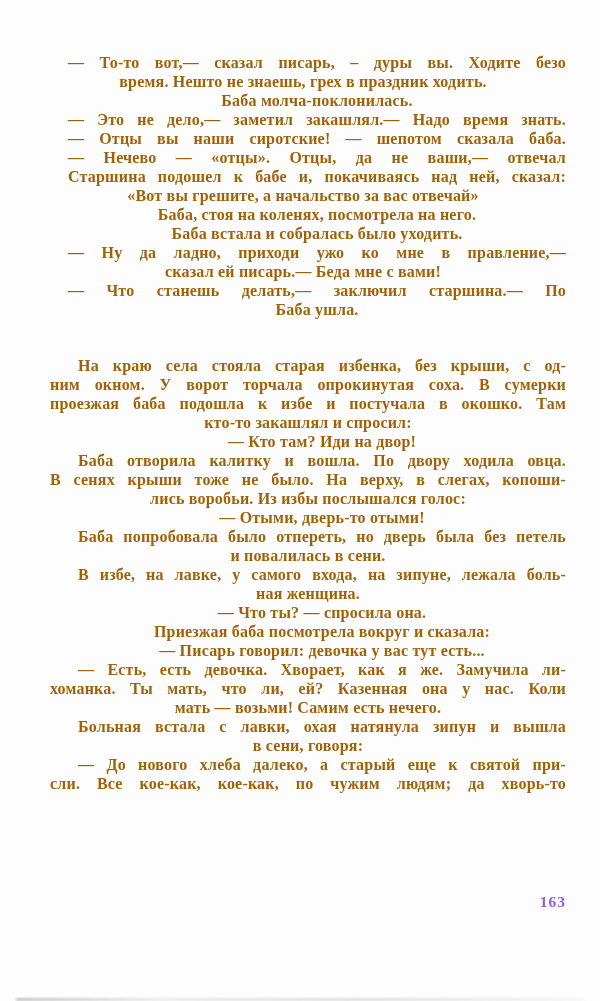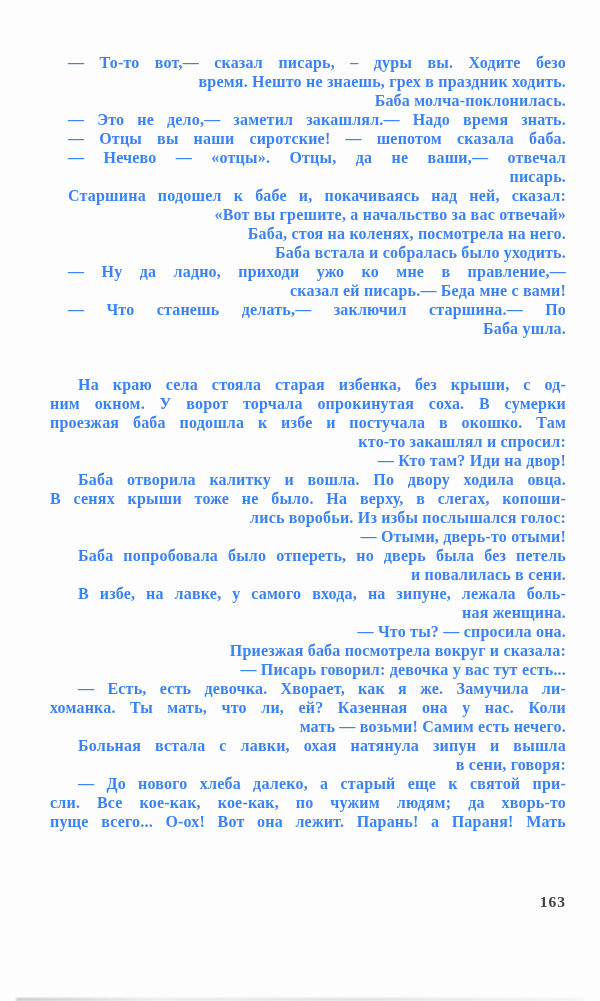--- a/index.html
+++ b/index.html
@@ -12,51 +12,51 @@
     height: 1001px;
     background: #fdfdfd;
     overflow: hidden;
     font-family: "Liberation Serif", serif;
   }
   .text-block {
     position: absolute;
     left: 40px;
     top: 53px;
     width: 526px;
-    color: #3b82f6;
+    color: #a16207;
     font-size: 16px;
     font-weight: 700;
     letter-spacing: 0.2px;
     font-family: Liberation Serif, serif;
   }
   .section {
     display: block;
   }
   .section + .section {
     margin-top: 37px;
     margin-left: 10px;
   }
   .line {
     height: 19px;
     line-height: 19px;
     white-space: normal;
-    text-align: right;
+    text-align: center;
   }
   .line.justify {
     text-align: justify;
     text-align-last: justify;
   }
   .line.indent {
     padding-left: 28px;
   }
   .folio {
     position: absolute;
     top: 893px;
     right: 34px;
-    color: #404040;
+    color: #8b5cf6;
     font-size: 15.5px;
     font-weight: 700;
     letter-spacing: 1px;
   }
   .bottom-smudge {
     position: absolute;
     left: 16px;
     right: 16px;
     bottom: 0;
     height: 3px;
@@ -73,21 +73,20 @@
 
 <div class="page">
   <div class="text-block" id="text-block">
       <div class="section">
         <div class="line indent justify">— То-то вот,— сказал писарь, – дуры вы. Ходите безо</div>
         <div class="line">время. Нешто не знаешь, грех в праздник ходить.</div>
         <div class="line indent">Баба молча-поклонилась.</div>
         <div class="line indent justify">— Это не дело,— заметил закашлял.— Надо время знать.</div>
         <div class="line indent justify">— Отцы вы наши сиротские! — шепотом сказала баба.</div>
         <div class="line indent justify">— Нечево — «отцы». Отцы, да не ваши,— отвечал</div>
-        <div class="line">писарь.</div>
         <div class="line indent justify">Старшина подошел к бабе и, покачиваясь над ней, сказал:</div>
         <div class="line">«Вот вы грешите, а начальство за вас отвечай»</div>
         <div class="line indent">Баба, стоя на коленях, посмотрела на него.</div>
         <div class="line indent">Баба встала и собралась было уходить.</div>
         <div class="line indent justify">— Ну да ладно, приходи ужо ко мне в правление,—</div>
         <div class="line">сказал ей писарь.— Беда мне с вами!</div>
         <div class="line indent justify">— Что станешь делать,— заключил старшина.— По</div>
         <div class="line indent">Баба ушла.</div>
       </div>
       <div class="section">
@@ -107,18 +106,17 @@
         <div class="line indent">— Что ты? — спросила она.</div>
         <div class="line indent">Приезжая баба посмотрела вокруг и сказала:</div>
         <div class="line indent">— Писарь говорил: девочка у вас тут есть...</div>
         <div class="line indent justify">— Есть, есть девочка. Хворает, как я же. Замучила ли-</div>
         <div class="line justify">хоманка. Ты мать, что ли, ей? Казенная она у нас. Коли</div>
         <div class="line">мать — возьми! Самим есть нечего.</div>
         <div class="line indent justify">Больная встала с лавки, охая натянула зипун и вышла</div>
         <div class="line">в сени, говоря:</div>
         <div class="line indent justify">— До нового хлеба далеко, а старый еще к святой при-</div>
         <div class="line justify">сли. Все кое-как, кое-как, по чужим людям; да хворь-то</div>
-        <div class="line justify">пуще всего... О-ох! Вот она лежит. Парань! а Параня! Мать</div>
       </div>
     </div>
   <div class="folio">163</div>
   <div class="bottom-smudge"></div>
 </div>
 
 </body></html>

